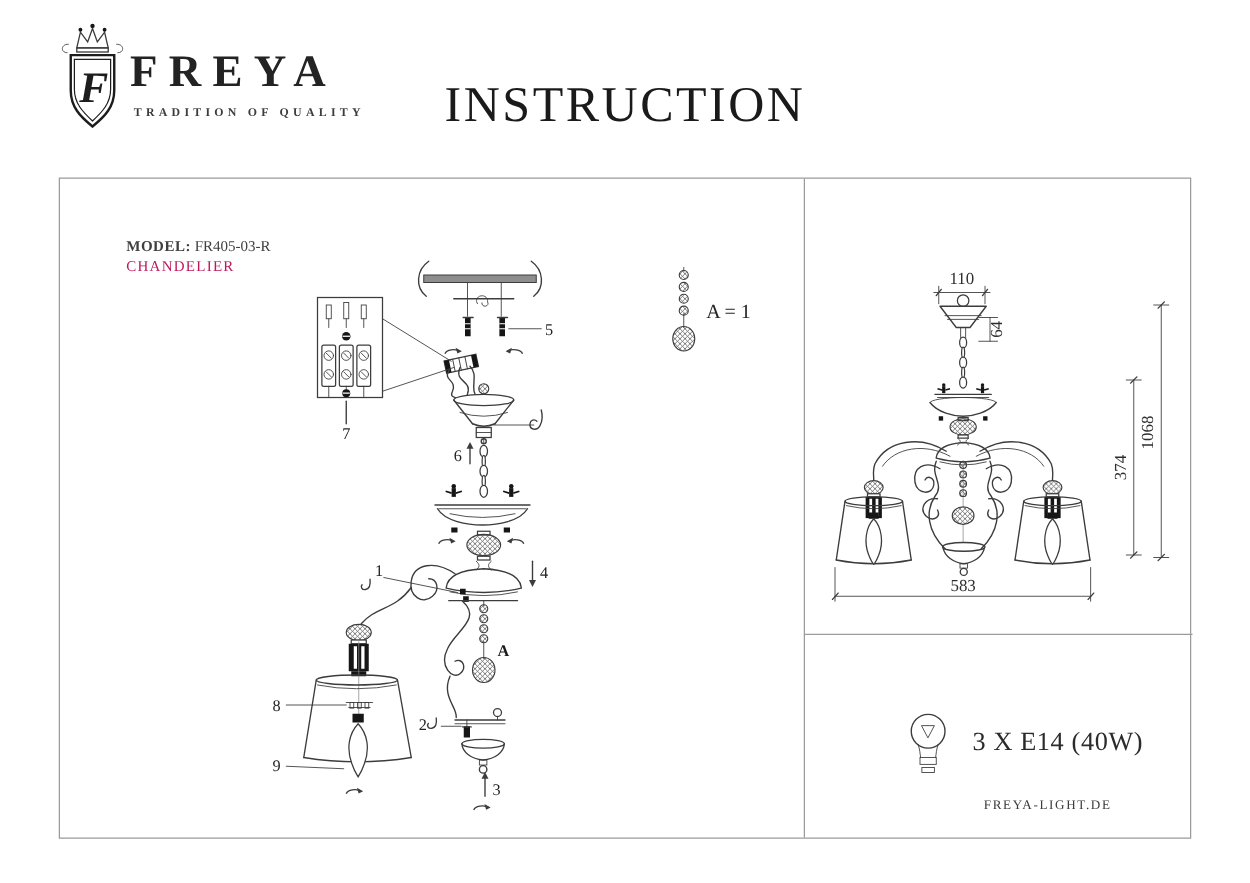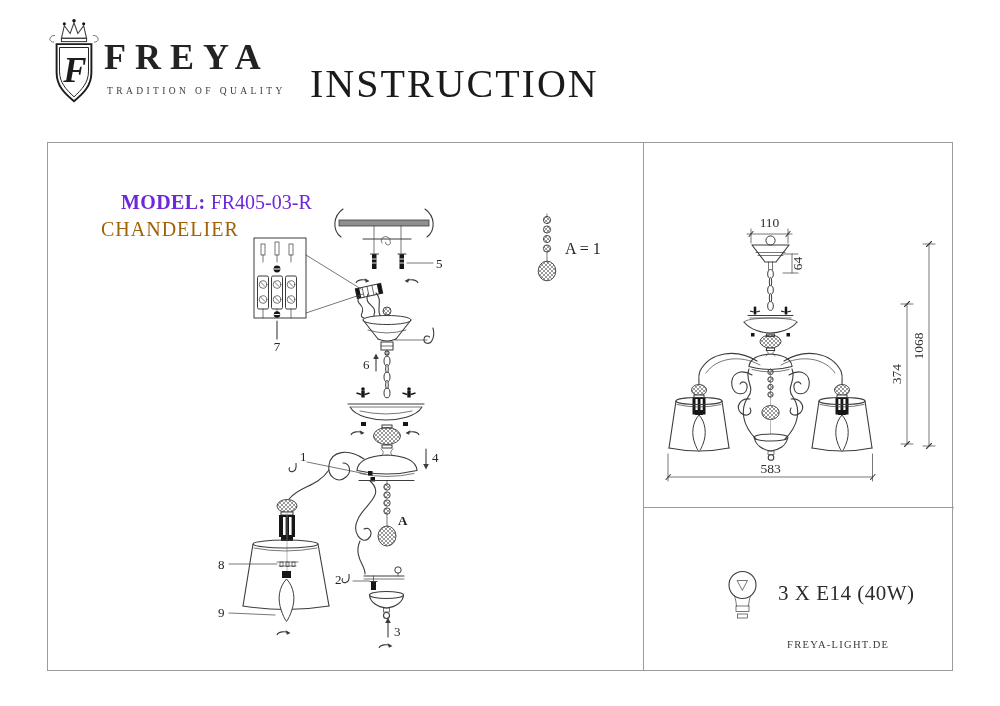--- a/index.html
+++ b/index.html
@@ -2,32 +2,32 @@
 <html><head>
 <meta charset="utf-8">
 <style>
   html,body{margin:0;padding:0;background:#ffffff;}
   .page{position:relative;width:1000px;height:706px;background:#fff;overflow:hidden;
         font-family:"Liberation Serif",serif;color:#222;}
   
   .logo-svg{position:absolute;left:45px;top:16px;}
   .brand{position:absolute;left:104px;top:36px;font-size:36px;font-weight:600;
          letter-spacing:9px;color:#232323;}
-  .tagline{position:absolute;left:107px;top:86px;font-size:9.5px;letter-spacing:3.4px;color:#3c3c3c;}
-  .title{position:absolute;left:310px;top:60px;width:380px;
+  .tagline{position:absolute;left:107px;top:86px;font-size:9.5px;letter-spacing:3.4px;color:#3c3c3c;font-weight:bold;}
+  .title{position:absolute;left:310px;top:60px;width:380px;text-align:center;
          font-size:40px;letter-spacing:2px;color:#1a1a1a;}
   
   .sheet{position:absolute;left:47px;top:142px;width:906px;height:529px;
          border:1px solid #9b9b9b;box-sizing:border-box;}
   .vdiv{position:absolute;left:595px;top:0;width:0;height:527px;border-left:1px solid #9b9b9b;}
   .hdiv{position:absolute;left:596px;top:364px;width:310px;height:0;border-top:1px solid #9b9b9b;}
   .model-block{position:absolute;left:53px;top:46px;line-height:1.35;}
-  .model-line{font-size:20px;color:#6d28d9;margin-left:20px;}
+  .model-line{font-size:12px;color:#404040;}
   .model-line b{font-weight:700;letter-spacing:.4px;}
-  .prod-type{font-size:20px;letter-spacing:1px;color:#a16207;}
+  .prod-type{font-size:12px;letter-spacing:1px;color:#be185d;}
   .diagram-svg{position:absolute;left:0;top:0;}
   .rdiagram-svg{position:absolute;left:596px;top:0;}
   
   .bulbspec{position:absolute;left:778px;top:581px;font-size:21px;color:#2b2b2b;letter-spacing:.5px;text-align:right;}
   .website{position:absolute;left:759px;top:639px;font-size:10.5px;letter-spacing:1.3px;color:#3a3a3a;margin-left:28px;}
   
   .ln{stroke:#3c3c3c;fill:none;stroke-width:1.1;stroke-linecap:round;}
   .tn{stroke:#3c3c3c;fill:none;stroke-width:.7;stroke-linecap:round;}
   .cl{stroke:#8a8a8a;fill:none;stroke-width:.6;}
   .blk{fill:#161616;stroke:none;}

